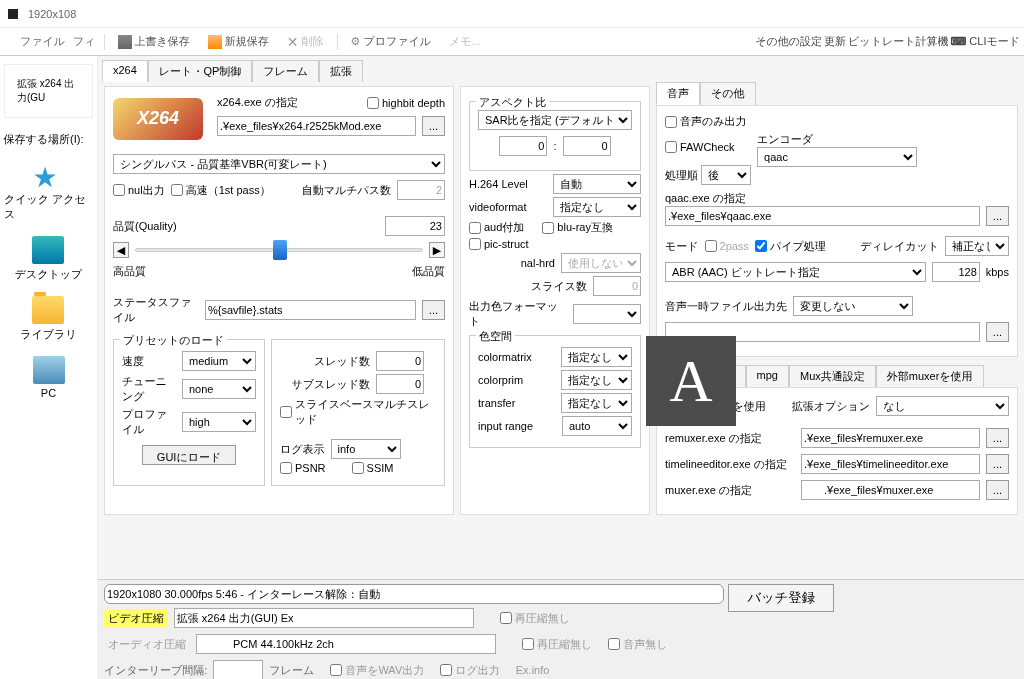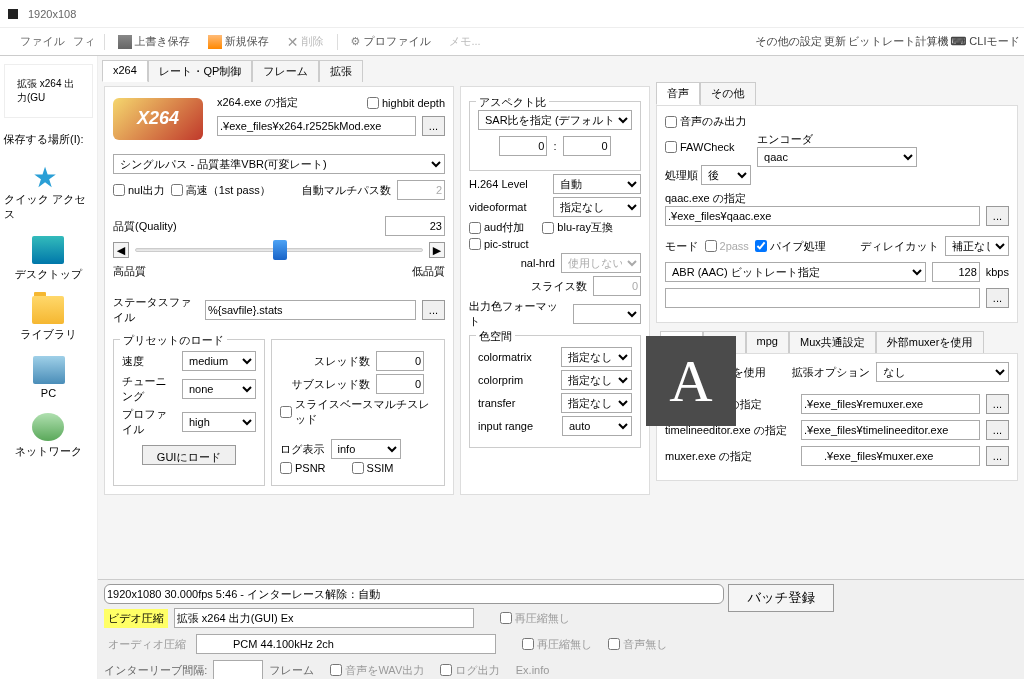--- a/index.html
+++ b/index.html
@@ -115,24 +115,20 @@
         <span>デスクトップ</span>
       </div>
     <div class="side-item">
         <span class="side-icon folder-ic"></span>
         <span>ライブラリ</span>
       </div>
     <div class="side-item">
         <span class="side-icon pc-ic"></span>
         <span>PC</span>
       </div>
-    <div class="side-item">
-        <span class="side-icon net-ic"></span>
-        <span>ネットワーク</span>
-      </div>
   </div>
 
   <div class="main">
     <div class="tabs">
       <div class="tab active">x264</div>
       <div class="tab">レート・QP制御</div>
       <div class="tab">フレーム</div>
       <div class="tab">拡張</div>
     </div>
 
@@ -348,20 +344,24 @@
                 <input type="checkbox" checked="" style="">
                 <span>パイプ処理</span>
               </label>
             <span style="margin-left:auto">ディレイカット</span>
             <select style="width:64px"><option>補正なし</option></select>
           </div>
           <div class="row">
             <select style="flex:1"><option>ABR (AAC) ビットレート指定</option></select>
             <input type="text" class="num-spin" value="128" style="">
             <span>kbps</span>
+          </div>
+          <div class="row" style="margin-top:14px">
+            <span>音声一時ファイル出力先</span>
+            <select style="width:120px"><option>変更しない</option></select>
           </div>
           <div class="row">
               <input type="text" style="flex: 1 1 0%;">
               <button class="btn-sm">...</button>
             </div>
         </div>
 
         <div class="tabs" style="margin-top:8px">
           <div class="tab active">mp4</div>
           <div class="tab">mkv</div>

